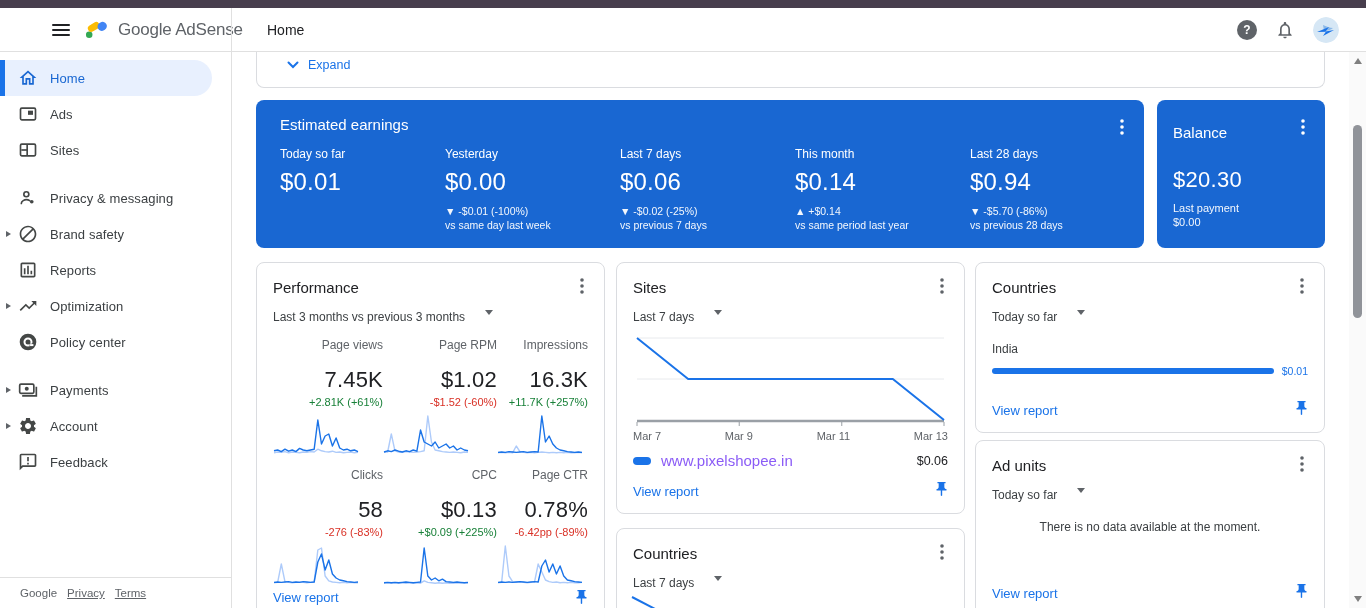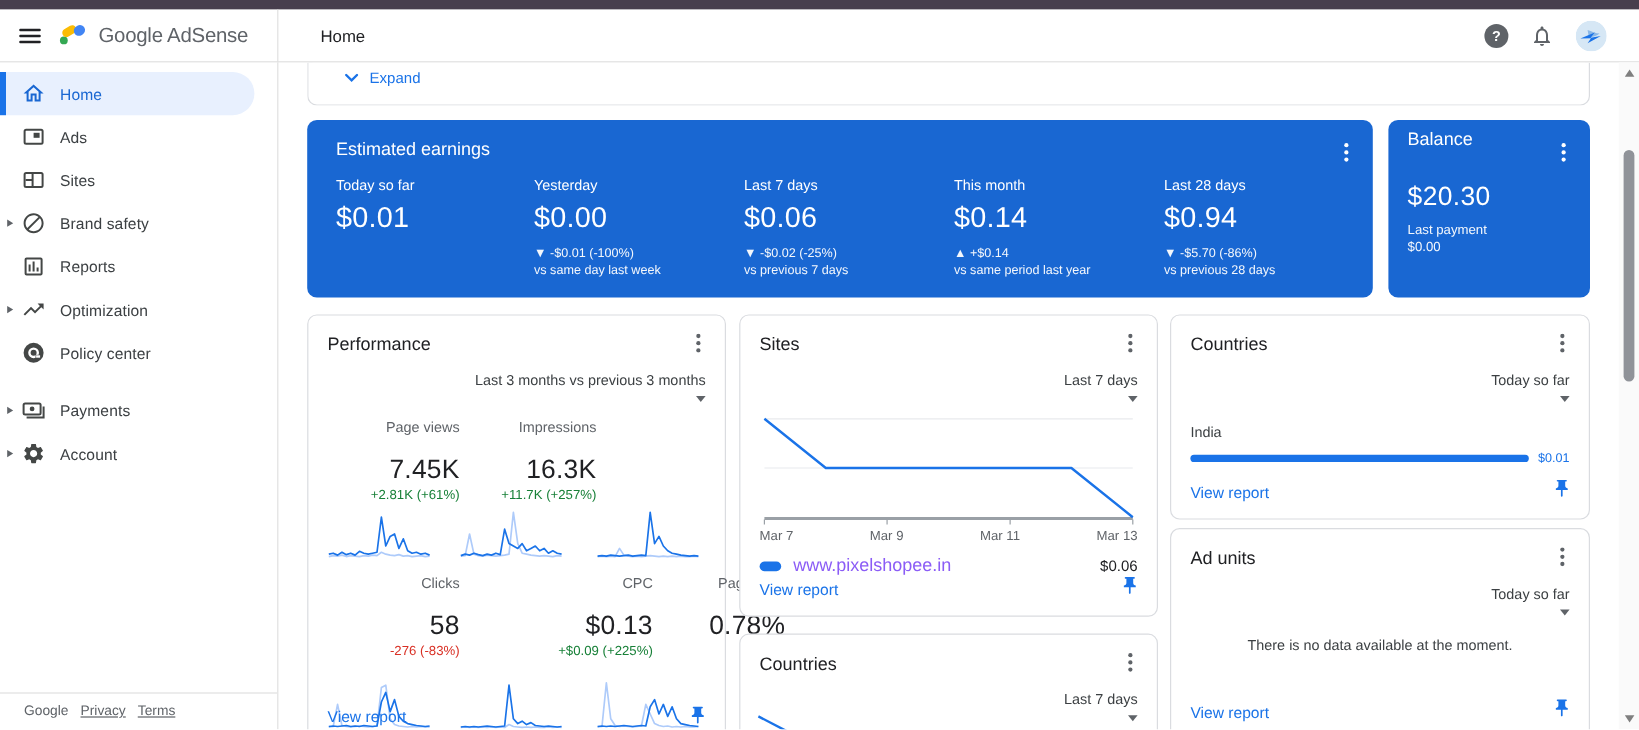--- a/index.html
+++ b/index.html
@@ -5,21 +5,21 @@
   * { margin:0; padding:0; box-sizing:border-box; }
   html,body { width:1366px; height:608px; }
   body { font-family:"Liberation Sans","DejaVu Sans",sans-serif; background:#fff; }
   #screen { position:relative; width:1366px; height:608px; overflow:hidden; background:#fff; }
 
   
   .top-strip { position:absolute; left:0; top:0; width:1366px; height:8px; background:#473e4d; }
 
   
   .header { position:absolute; left:0; top:8px; width:1366px; height:44px; background:#fff;
-            border-bottom:1px solid #e0e0e0; z-index:5; display:flex; align-items:center; }
+            border-bottom:1px solid #e0e0e0; z-index:5; display:flex; align-items:center;padding-left:36px; }
   .hamburger { margin-left:16px; width:18px; display:flex; flex-direction:column; gap:3px; cursor:pointer; }
   .hamburger div { height:2px; background:#202124; border-radius:1px; }
   .brand { display:flex; align-items:center; margin-left:14px; }
   .brand-text { font-size:17px; color:#5f6368; margin-left:8px; letter-spacing:-0.2px; }
   .header-vdiv { position:absolute; left:231px; top:0; height:44px; width:1px; background:#e0e0e0; }
   .page-title { position:absolute; left:267px; font-size:14px; color:#202124; }
   .header-right { position:absolute; right:27px; display:flex; align-items:center; gap:18px; }
   .help-icon { width:20px; height:20px; border-radius:50%; background:#5f6368; color:#fff; font-size:12px;
                font-weight:bold; display:flex; align-items:center; justify-content:center; cursor:pointer; }
   .bell { width:20px; height:20px; cursor:pointer; }
@@ -42,21 +42,21 @@
                  display:flex; align-items:center; padding-left:20px; font-size:11.5px; color:#5f6368; gap:10px; }
   .side-footer a { color:#5f6368; text-decoration:underline; cursor:pointer; }
 
   
   .card { position:absolute; background:#fff; border:1px solid #dadce0; border-radius:8px; }
   .bluecard { position:absolute; background:#1967d2; border-radius:8px; color:#fff; }
   .kebab { position:absolute; top:14px; right:14px; width:16px; height:18px; display:flex;
            align-items:center; justify-content:center; cursor:pointer; color:#5f6368; }
   .bluecard .kebab { color:#fff; top:18px; }
   .card-title { font-size:15px; color:#202124; }
-  .range-row { display:flex; align-items:flex-end; gap:6px; font-size:12px; color:#3c4043; cursor:pointer; margin-top:14px;flex-direction:column; }
+  .range-row { display:flex; align-items:flex-start; gap:20px; font-size:12px; color:#3c4043; cursor:pointer; margin-top:14px; }
   .drop-arrow { width:0; height:0; border-left:4px solid transparent; border-right:4px solid transparent;
                 border-top:5px solid #5f6368; }
   .view-report { position:absolute; left:16px; bottom:16px; font-size:13px; font-weight:500; color:#1a73e8; cursor:pointer; }
   .pin { position:absolute; right:14px; bottom:10px; cursor:pointer; }
 
   
   .expand-card { position:absolute; left:256px; top:52px; width:1069px; height:36px; background:#fff;
                  border:1px solid #dadce0; border-top:none; border-radius:0 0 8px 8px; z-index:1;
                  display:flex; align-items:flex-start; padding:6px 0 0 30px; }
   .expand-link { display:flex; align-items:center; gap:9px; color:#1a73e8; font-size:12.5px; font-weight:500; cursor:pointer; }
@@ -64,36 +64,36 @@
   
   .earnings { left:256px; top:100px; width:888px; height:148px; padding:16px 0 0 24px; }
   .earn-title { font-size:15px; }
   .earn-grid { display:grid; grid-template-columns:165px 175px 175px 175px 1fr; margin-top:14px; }
   .stat-label { font-size:12px; }
   .stat-value { font-size:24px; margin-top:7px; letter-spacing:0.2px; }
   .stat-delta { font-size:10.5px; margin-top:9px; opacity:0.95; }
   .stat-sub { font-size:10.5px; margin-top:2px; opacity:0.95; }
 
   
-  .balance { left:1157px; top:100px; width:168px; height:148px; padding:8px 16px 0 16px; }
+  .balance { left:1157px; top:100px; width:168px; height:148px; padding:24px 16px 0 16px; }
   .bal-value { font-size:22px; margin-top:26px; letter-spacing:0.3px; }
   .bal-lp { font-size:11px; margin-top:9px; opacity:0.95; }
   .bal-lp2 { font-size:11px; margin-top:2px; opacity:0.95; }
 
   
   .performance { left:256px; top:262px; width:349px; height:360px; padding:16px; }
   .metrics-grid { display:grid; grid-template-columns:110px 114px 1fr;text-align:right; }
   .metric-label { font-size:12px; color:#5f6368; }
   .metric-value { font-size:22px; color:#202124; margin-top:15px; letter-spacing:0.2px; }
   .metric-delta { font-size:11px; margin-top:3px; }
   .metric-delta.up { color:#188038; }
   .metric-delta.down { color:#d93025; }
   .spark-grid { display:grid; grid-template-columns:110px 114px 1fr; margin-top:4px; }
   .spark { width:86px; height:44px; }
-  .mt1 { margin-top:14px; } .mt2 { margin-top:12px;gap:47px; }
+  .mt1 { margin-top:14px; } .mt2 { margin-top:12px; }
 
   
   .sites { left:616px; top:262px; width:349px; height:252px; padding:16px; }
   .sites-chart { width:315px; height:96px; margin-top:8px; }
   .x-labels { display:flex; justify-content:space-between; font-size:11px; color:#5f6368; margin-top:2px; }
   .legend-row { display:flex; align-items:center; margin-top:10px; }
   .legend-oval { width:18px; height:8px; border-radius:4px; background:#1a73e8; }
   .legend-site { font-size:15px; color:#8b5cf6; margin-left:10px; flex:1; }
   .legend-value { font-size:12.5px; color:#202124; }
 
@@ -191,20 +191,30 @@
         <span class="nav-icon">
           <svg width="20" height="20" viewBox="0 0 24 24">
               <rect x="3" y="5" width="18" height="14" rx="1.5" fill="none" stroke="#444746" stroke-width="2"></rect>
               <line x1="11" y1="6" x2="11" y2="18" stroke="#444746" stroke-width="2"></line>
               <line x1="4" y1="12" x2="11" y2="12" stroke="#444746" stroke-width="2"></line>
             </svg>
         </span>
         <span class="nav-label">Sites</span>
       </div>
 
+      <div class="nav-item group-start">
+        <span class="nav-icon">
+          <svg width="20" height="20" viewBox="0 0 24 24">
+              <circle cx="10" cy="7.5" r="3" fill="none" stroke="#444746" stroke-width="2"></circle>
+              <path d="M4 18.5c0-3 4-4.5 6-4.5 1.2 0 2.8.4 4 1.2" fill="none" stroke="#444746" stroke-width="2" stroke-linecap="round"></path>
+              <circle cx="16.5" cy="16.5" r="2.2" fill="#444746"></circle>
+            </svg>
+        </span>
+        <span class="nav-label">Privacy &amp; messaging</span>
+      </div>
 
       <div class="nav-item">
         <span class="tri"></span>
         <span class="nav-icon">
           <svg width="20" height="20" viewBox="0 0 24 24" fill="#444746">
               <path d="M12 2C6.48 2 2 6.48 2 12s4.48 10 10 10 10-4.48 10-10S17.52 2 12 2zm-8 10c0-4.42 3.58-8 8-8 1.85 0 3.55.63 4.9 1.69L5.69 16.9C4.63 15.55 4 13.85 4 12zm8 8c-1.85 0-3.55-.63-4.9-1.69L18.31 7.1C19.37 8.45 20 10.15 20 12c0 4.42-3.58 8-8 8z"></path>
             </svg>
         </span>
         <span class="nav-label">Brand safety</span>
       </div>
@@ -255,20 +265,28 @@
       <div class="nav-item">
         <span class="tri"></span>
         <span class="nav-icon">
           <svg width="20" height="20" viewBox="0 0 24 24" fill="#444746">
               <path d="M19.14 12.94c.04-.3.06-.61.06-.94 0-.32-.02-.64-.07-.94l2.03-1.58c.18-.14.23-.41.12-.61l-1.92-3.32c-.12-.22-.37-.29-.59-.22l-2.39.96c-.5-.38-1.03-.7-1.62-.94l-.36-2.54c-.04-.24-.24-.41-.48-.41h-3.84c-.24 0-.43.17-.47.41l-.36 2.54c-.59.24-1.13.57-1.62.94l-2.39-.96c-.22-.08-.47 0-.59.22L2.74 8.87c-.12.21-.08.47.12.61l2.03 1.58c-.05.3-.09.63-.09.94s.02.64.07.94l-2.03 1.58c-.18.14-.23.41-.12.61l1.92 3.32c.12.22.37.29.59.22l2.39-.96c.5.38 1.03.7 1.62.94l.36 2.54c.05.24.24.41.48.41h3.84c.24 0 .44-.17.47-.41l.36-2.54c.59-.24 1.13-.56 1.62-.94l2.39.96c.22.08.47 0 .59-.22l1.92-3.32c.12-.22.07-.47-.12-.61l-2.01-1.58zM12 15.6c-1.98 0-3.6-1.62-3.6-3.6s1.62-3.6 3.6-3.6 3.6 1.62 3.6 3.6-1.62 3.6-3.6 3.6z"></path>
             </svg>
         </span>
         <span class="nav-label">Account</span>
       </div>
 
+      <div class="nav-item">
+        <span class="nav-icon">
+          <svg width="20" height="20" viewBox="0 0 24 24" fill="#444746">
+              <path d="M20 2H4c-1.1 0-1.99.9-1.99 2L2 22l4-4h14c1.1 0 2-.9 2-2V4c0-1.1-.9-2-2-2zm0 14H5.17L4 17.17V4h16v12zM11 6h2v5h-2zm0 7h2v2h-2z"></path>
+            </svg>
+        </span>
+        <span class="nav-label">Feedback</span>
+      </div>
 
     </div>
     <div class="side-footer">
       <span>Google</span>
       <a>Privacy</a>
       <a>Terms</a>
     </div>
   </div>
 
   <div class="expand-card">
@@ -348,20 +366,25 @@
     </div>
     <div class="range-row">
       <span>Last 3 months vs previous 3 months</span>
       <span class="drop-arrow"></span>
     </div>
     <div class="metrics-grid mt1">
       <div>
         <div class="metric-label">Page views</div>
         <div class="metric-value">7.45K</div>
         <div class="metric-delta up">+2.81K (+61%)</div>
+      </div>
+      <div>
+        <div class="metric-label">Page RPM</div>
+        <div class="metric-value">$1.02</div>
+        <div class="metric-delta down">-$1.52 (-60%)</div>
       </div>
       <div>
         <div class="metric-label">Impressions</div>
         <div class="metric-value">16.3K</div>
         <div class="metric-delta up">+11.7K (+257%)</div>
       </div>
     </div>
     <div class="spark-grid">
       <div class="spark"><svg width="86" height="44">
             <polyline points="1,40.8 4.6521739130434785,40 8.304347826086957,40.4 11.956521739130434,39.599999999999994 15.608695652173912,40.8 19.26086956521739,40 22.913043478260867,40.4 26.56521739130435,40.8 30.217391304347824,40 33.869565217391305,40.4 37.52173913043478,39.599999999999994 41.173913043478265,40 44.826086956521735,37.2 48.47826086956521,38.800000000000004 52.1304347826087,39.599999999999994 55.78260869565217,40 59.43478260869565,39.199999999999996 63.086956521739125,40.4 66.73913043478261,40 70.3913043478261,40.8 74.04347826086956,40.4 77.69565217391303,40 81.34782608695653,40.8 85,40.4" fill="none" stroke="#aecbfa" stroke-width="1.4" stroke-linejoin="round"></polyline>

